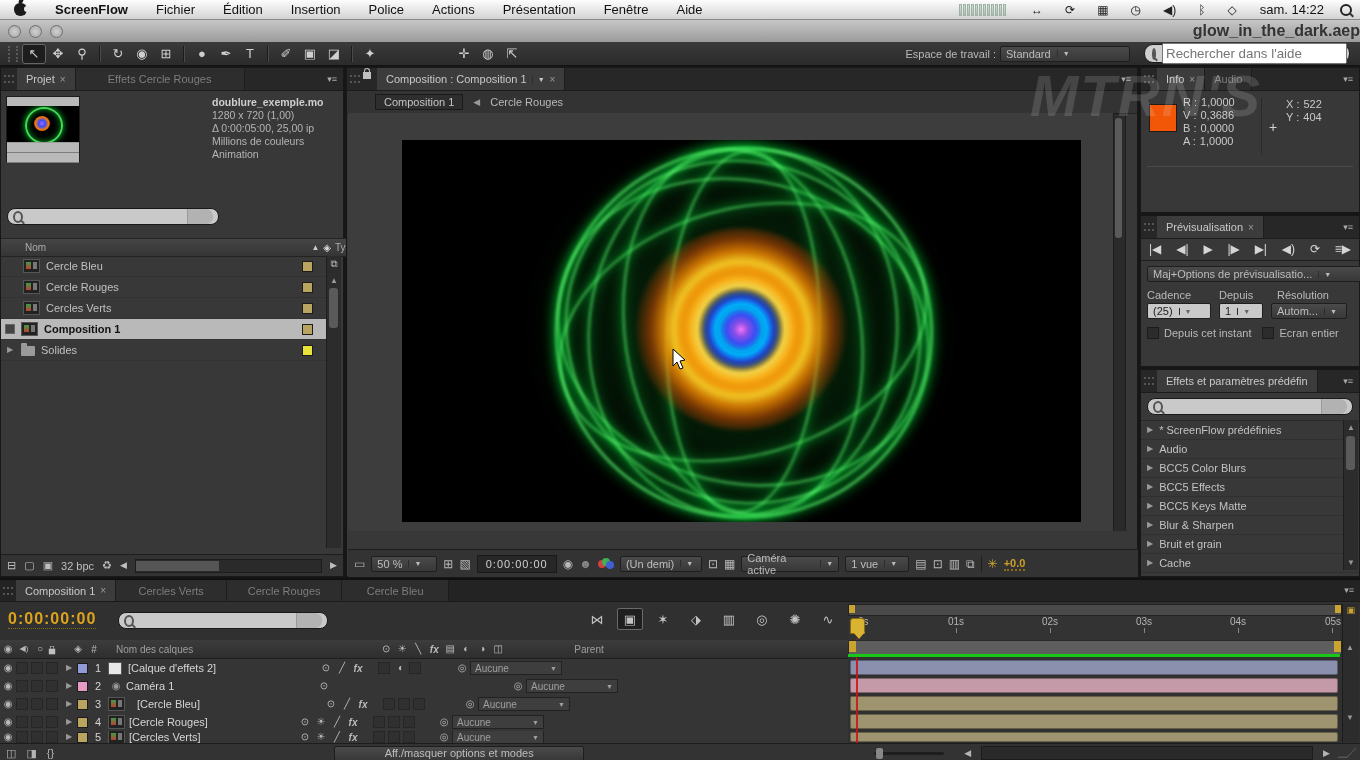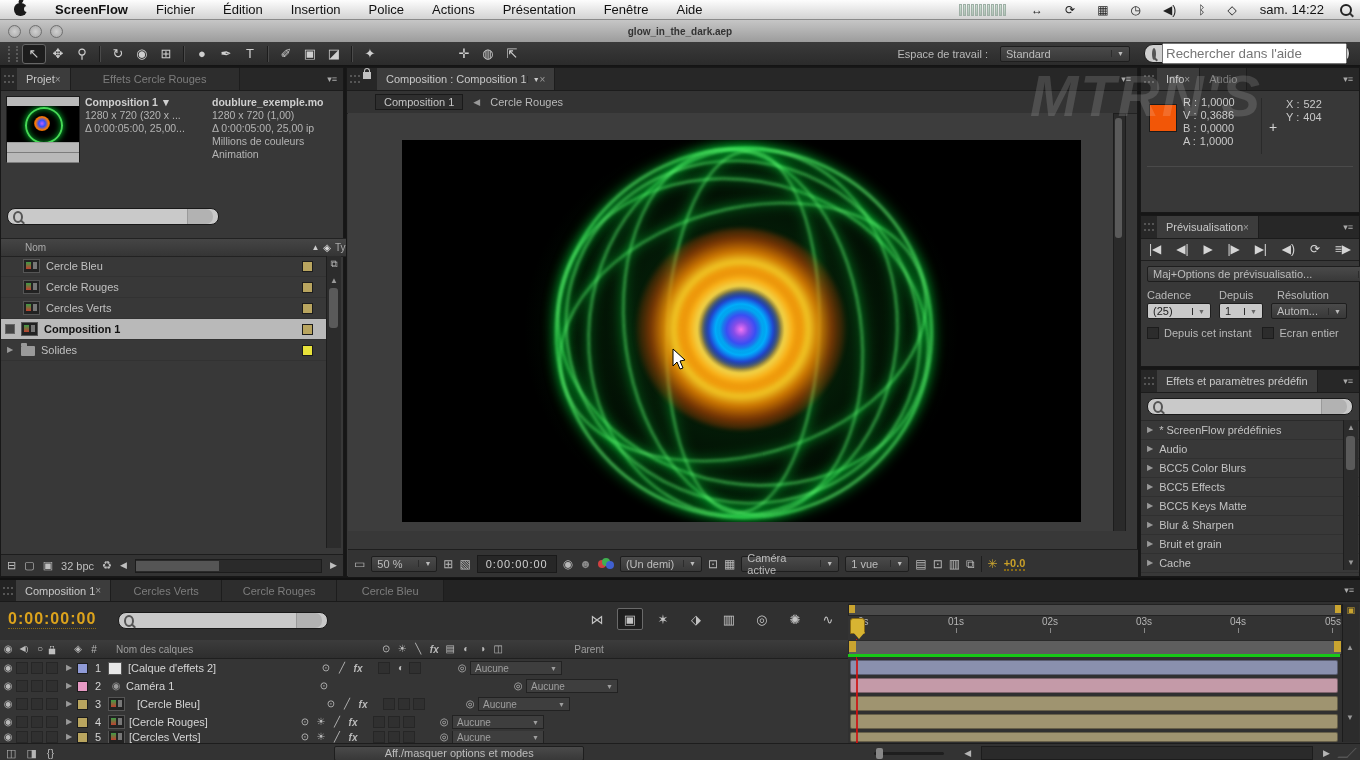--- a/index.html
+++ b/index.html
@@ -24,40 +24,40 @@
   .stat{font-size:12px;color:#222;padding:0 7px;white-space:nowrap}
   .clock{font-size:13px;padding:0 8px;white-space:nowrap}
   .mag{width:8px;height:8px;border:2px solid #333;border-radius:50%;position:relative;display:inline-block}
   .mag::after{content:"";position:absolute;width:5px;height:2px;background:#333;transform:rotate(45deg);right:-4px;bottom:-2px}
   .mag.light{border-color:#555}.mag.light::after{background:#555}
 
   
   .titlebar{left:0;top:20px;width:1360px;height:22px;background:linear-gradient(#c6c6c6,#9c9c9c);
     border-bottom:1px solid #4a4a4a;display:flex;align-items:center}
   .tl-circle{width:11px;height:11px;border-radius:50%;border:1px solid #6f6f6f;background:radial-gradient(#d0d0d0,#a5a5a5);margin-left:8px}
-  .wtitle{position:absolute;left:0;right:0;text-align:center;color:#333;font-size:10px;font-weight:bold}
+  .wtitle{position:absolute;left:0;right:0;text-align:right;color:#333;font-size:16px;font-weight:bold}
 
   
   .aetoolbar{left:0;top:42px;width:1360px;height:24px;background:linear-gradient(#3a3a3a,#2b2b2b);
     border-bottom:1px solid #141414;display:flex;align-items:center;padding:0 4px;box-sizing:border-box}
   .gripv{width:6px;height:16px;border-left:2px dotted #5a5a5a;border-right:2px dotted #5a5a5a;margin:0 4px}
   .tool{width:24px;height:20px;color:#cfcfcf;font-size:13px;display:flex;align-items:center;justify-content:center;border-radius:3px}
   .tool.active{background:#1d1d1d;border:1px solid #666;box-sizing:border-box}
   .tsep{width:1px;height:16px;background:#1c1c1c;margin:0 5px;border-right:1px solid #4a4a4a}
-  .ws-label{color:#b9b9b9;font-size:11px;margin-right:12px}
+  .ws-label{color:#b9b9b9;font-size:11px;margin-right:4px}
   .dd{background:linear-gradient(#4a4a4a,#383838);border:1px solid #1e1e1e;color:#bdbdbd;font-size:11px;
-      display:flex;align-items:center;height:16px;padding:0 5px;box-sizing:border-box;border-radius:2px;justify-content:space-between}
+      display:flex;align-items:center;height:16px;padding:0 5px;box-sizing:border-box;border-radius:2px;justify-content:flex-start}
   .dd .arr{font-size:7px;color:#bbb;margin-left:6px;border-left:1px solid #2c2c2c;padding-left:5px}
   .helpsearch{background:#cfcfcf;border:1px solid #1c1c1c;border-radius:9px;height:17px;display:flex;align-items:center;
       padding:0 7px;gap:6px;color:#444;font-size:11px}
 
   
   .panel{background:#383838;border:1px solid #181818;box-sizing:border-box}
   .ptabs{height:22px;background:#272727;display:flex;align-items:stretch;border-bottom:1px solid #1c1c1c}
-  .ptab{display:flex;align-items:center;padding:0 9px;font-size:11px;color:#7d7d7d;background:#2d2d2d;border-right:1px solid #1d1d1d}
+  .ptab{display:flex;align-items:center;gap:5px;padding:0 9px;font-size:11px;color:#7d7d7d;background:#2d2d2d;border-right:1px solid #1d1d1d}
   .ptab.active{background:#3c3c3c;color:#c9c9c9}
   .ptab .x{color:#9a9a9a;font-size:10px}
   .pmenu{margin-left:auto;color:#aaa;font-size:9px;padding:0 6px;display:flex;align-items:center}
   .griph{width:10px;border-top:2px dotted #555;border-bottom:2px dotted #555;height:4px;margin:auto 3px}
   .searchpill{background:#c9c9c9;border:1px solid #191919;border-radius:8px;height:15px;display:flex;align-items:center;padding:0 5px;gap:5px}
   .searchpill input{border:none;background:transparent;outline:none;width:100%;font-size:10px;color:#333}
   .searchpill .cap{width:34px;height:100%;background:#b2b2b2;border-left:1px solid #9a9a9a;margin-left:auto;border-radius:0 7px 7px 0}
 
   
   .proj-info{font-size:10.5px;color:#b4b4b4;line-height:13px}
@@ -236,25 +236,20 @@
   <div class="abs" style="left:5px;top:28px">
     <div class="thumb">
       <div class="tb" style="top:0"></div>
       <div class="timg">
           <div class="mini-ring"></div>
           <div class="mini-core"></div>
         </div>
       <div class="tb" style="top:46px"></div>
       <div class="tb" style="top:56px"></div>
     </div>
-  </div>
-  <div class="abs proj-info" style="left:84px;top:28px;width:125px">
-    <div style="font-weight:bold;color:#cfcfcf">Composition 1 ▼</div>
-    <div>1280 x 720  (320 x ...</div>
-    <div>Δ 0:00:05:00, 25,00...</div>
   </div>
   <div class="abs proj-info" style="left:211px;top:28px;width:132px">
     <div style="font-weight:bold;color:#cfcfcf">doublure_exemple.mo</div>
     <div>1280 x 720 (1,00)</div>
     <div>Δ 0:00:05:00, 25,00 ip</div>
     <div>Millions de couleurs</div>
     <div>Animation</div>
   </div>
 
   <div class="abs searchpill" style="left:6px;top:140px;width:200px">

